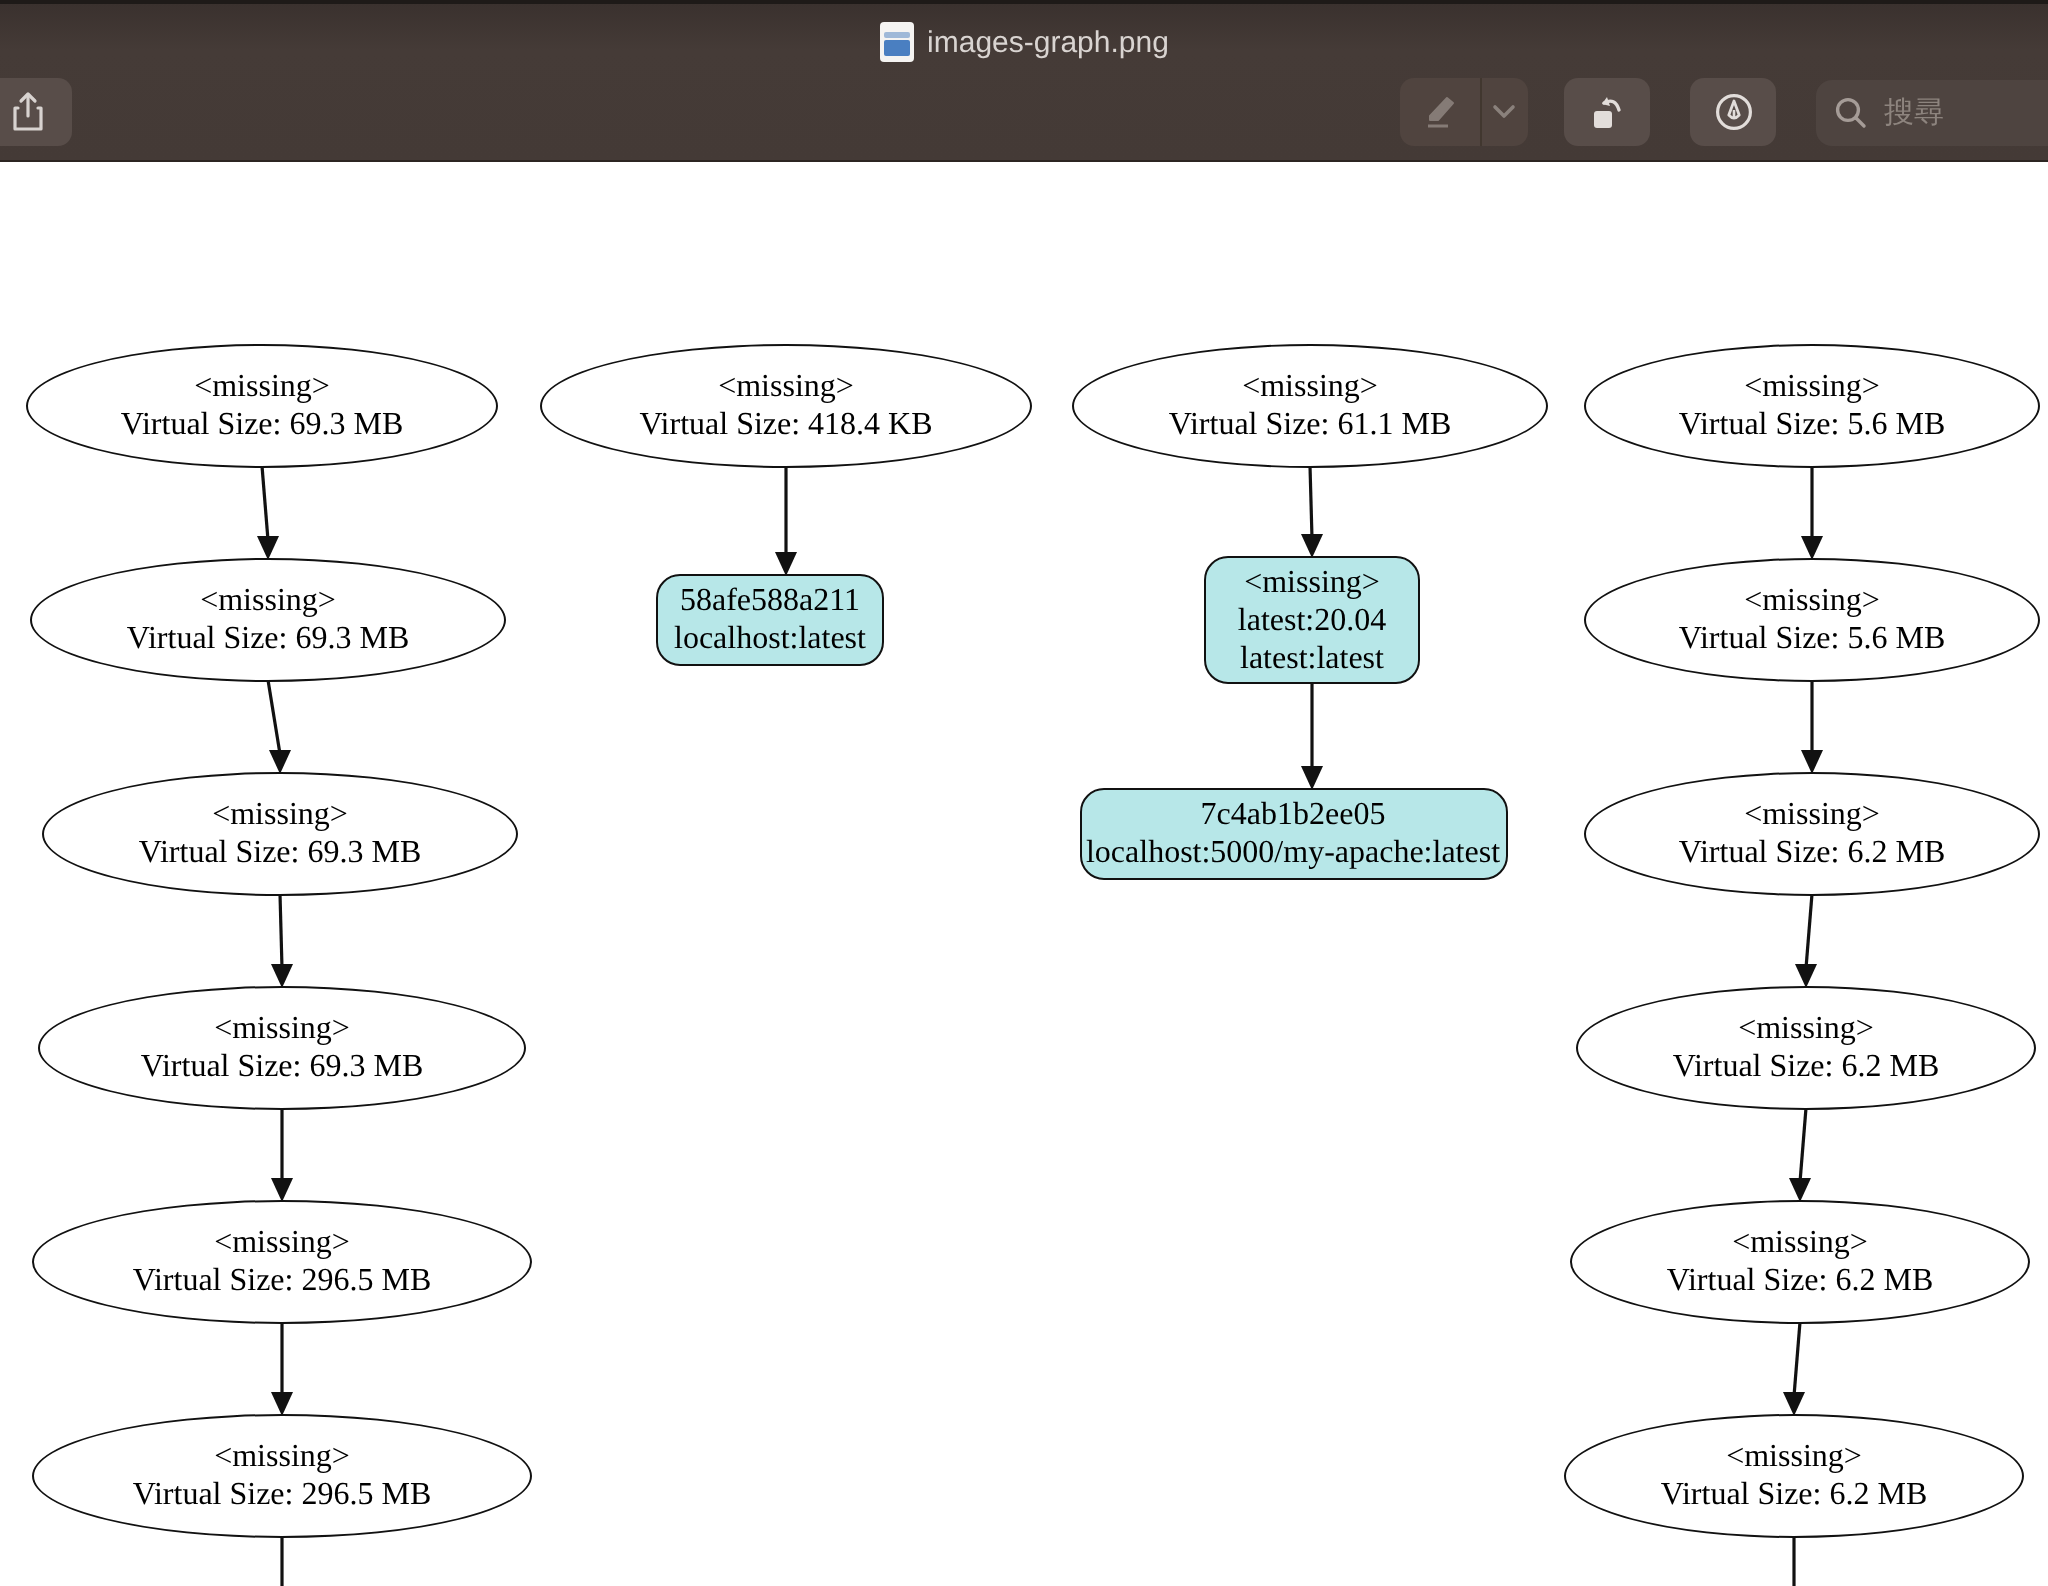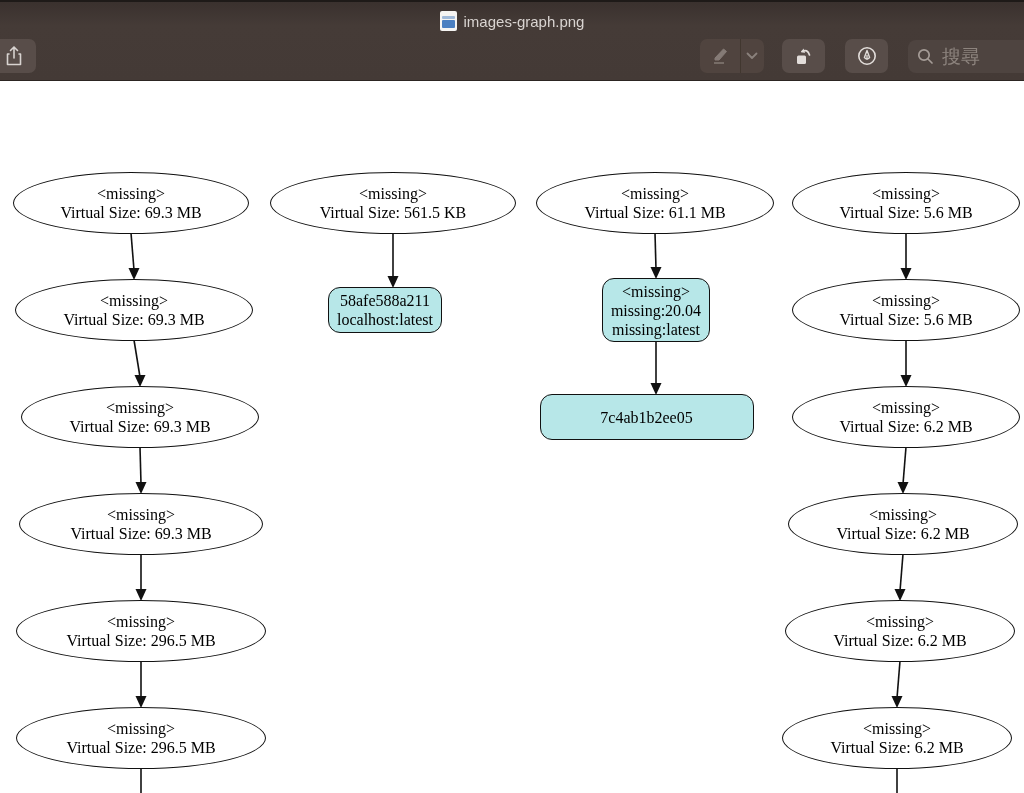--- a/index.html
+++ b/index.html
@@ -39,21 +39,21 @@
   .split .seg{flex:0 0 auto;display:flex;align-items:center;justify-content:center;border:none;background:transparent;padding:0;}
   .split .seg.main{width:41px;border-right:1px solid #41372f;}
   .split .seg.dd{width:22px;}
   .search-field{
     position:absolute;top:38px;left:908px;width:132px;height:33px;
     background:#4e4440;border-radius:8px;display:flex;align-items:center;
     padding-left:9px;box-sizing:border-box;gap:6px;
   }
   .search-field input{
     background:transparent;border:none;outline:none;width:80px;
-    font-size:19px;color:#d8d2cf;font-family:"Liberation Sans",sans-serif;
+    font-size:15px;color:#d8d2cf;font-family:"Liberation Sans",sans-serif;
   }
   .search-field input::placeholder{color:#8d847e;}
   
   .content{
     position:absolute;top:81px;left:0;width:1024px;height:712px;background:#ffffff;
   }
   #edge-layer{position:absolute;top:0;left:0;}
   .gnode{
     position:absolute;box-sizing:border-box;background:#ffffff;
     display:flex;flex-direction:column;align-items:center;justify-content:center;
@@ -178,37 +178,38 @@
       <div class="gnode ellipse" style="left: 16px; top: 519px; width: 250px; height: 62px;">
         <div>&lt;missing&gt;</div>
         <div>Virtual Size: 296.5 MB</div>
       </div>
       <div class="gnode ellipse" style="left: 16px; top: 626px; width: 250px; height: 62px;">
         <div>&lt;missing&gt;</div>
         <div>Virtual Size: 296.5 MB</div>
       </div>
       <div class="gnode ellipse" style="left: 270px; top: 91px; width: 246px; height: 62px;">
         <div>&lt;missing&gt;</div>
-        <div>Virtual Size: 561.5 KB</div>
+        <div>Virtual Size: 418.4 KB</div>
       </div>
       <div class="gnode box" style="left: 328px; top: 206px; width: 114px; height: 46px; background: rgb(183, 231, 232);">
         <div>58afe588a211</div>
         <div>localhost:latest</div>
       </div>
       <div class="gnode ellipse" style="left: 536px; top: 91px; width: 238px; height: 62px;">
         <div>&lt;missing&gt;</div>
         <div>Virtual Size: 61.1 MB</div>
       </div>
       <div class="gnode box" style="left: 602px; top: 197px; width: 108px; height: 64px; background: rgb(183, 231, 232);">
         <div>&lt;missing&gt;</div>
-        <div>missing:20.04</div>
-        <div>missing:latest</div>
+        <div>latest:20.04</div>
+        <div>latest:latest</div>
       </div>
       <div class="gnode box" style="left: 539.5px; top: 313px; width: 214px; height: 46px; background: rgb(183, 231, 232);">
         <div>7c4ab1b2ee05</div>
+        <div>localhost:5000/my-apache:latest</div>
       </div>
       <div class="gnode ellipse" style="left: 792px; top: 91px; width: 228px; height: 62px;">
         <div>&lt;missing&gt;</div>
         <div>Virtual Size: 5.6 MB</div>
       </div>
       <div class="gnode ellipse" style="left: 792px; top: 198px; width: 228px; height: 62px;">
         <div>&lt;missing&gt;</div>
         <div>Virtual Size: 5.6 MB</div>
       </div>
       <div class="gnode ellipse" style="left: 792px; top: 305px; width: 228px; height: 62px;">

